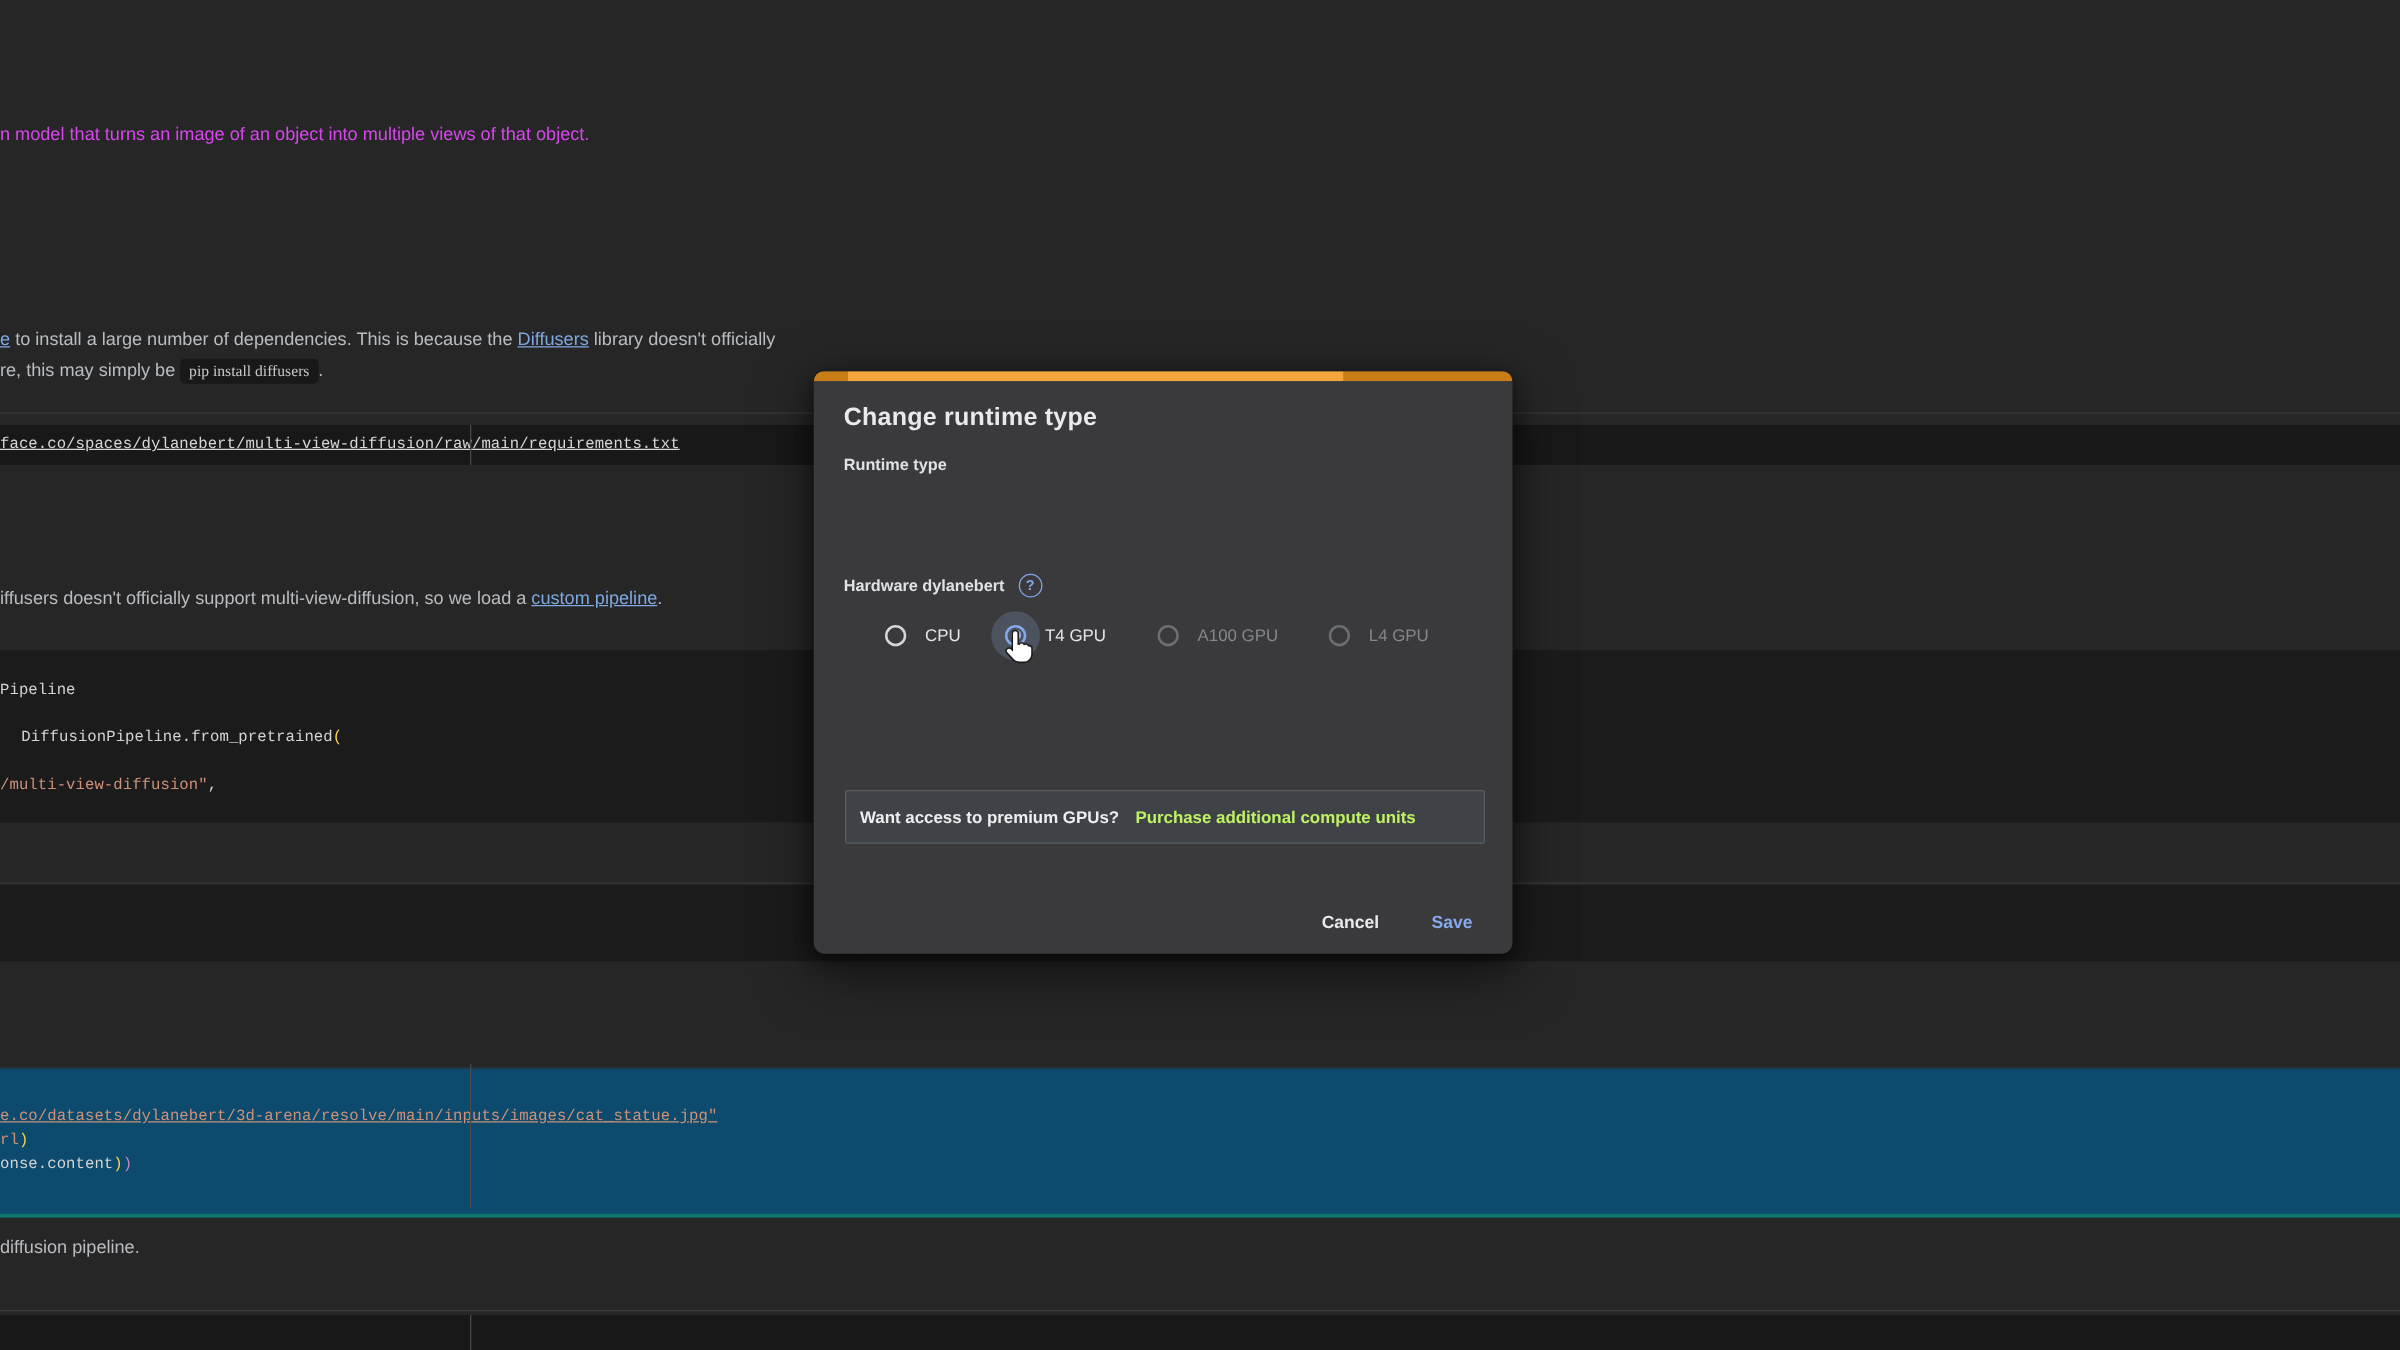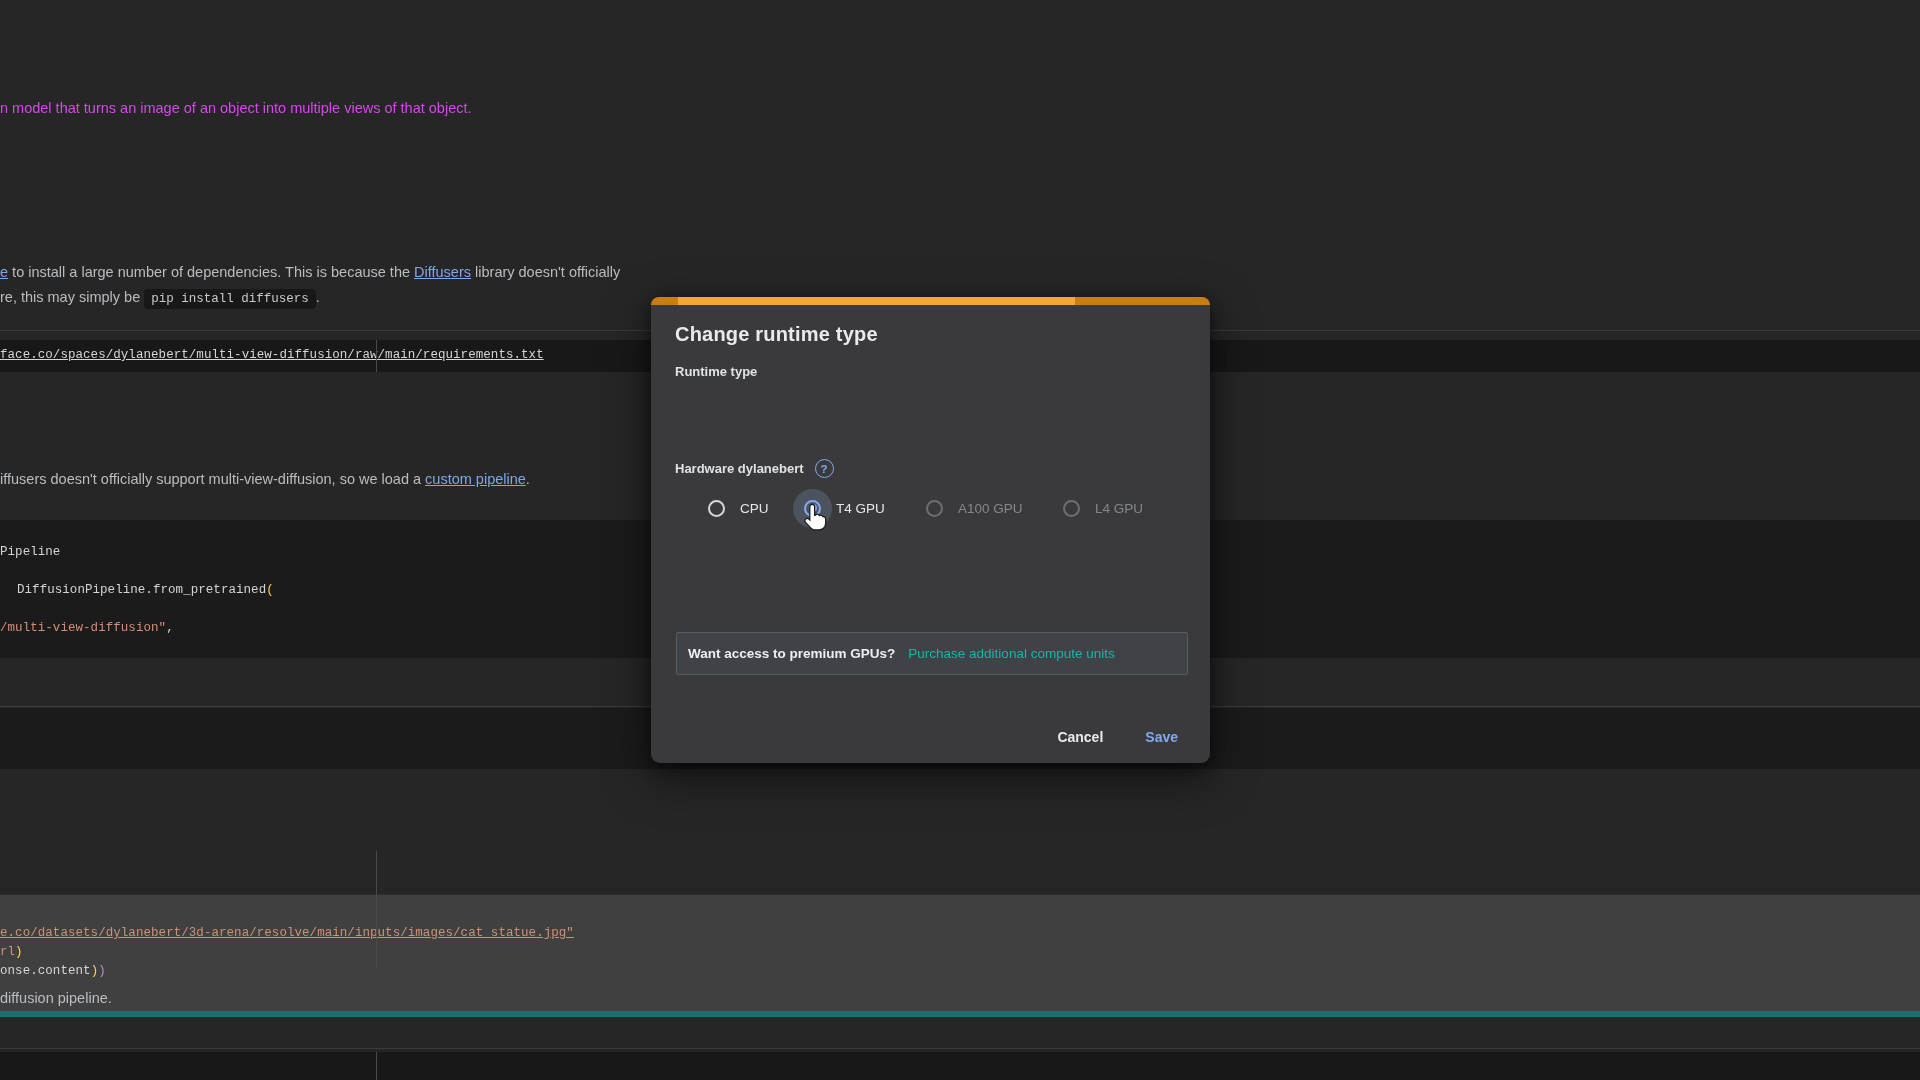--- a/index.html
+++ b/index.html
@@ -3,27 +3,27 @@
 <meta charset="utf-8">
 <style>
   html,body{margin:0;padding:0;background:#262626;}
   body{position:relative;width:1920px;height:1080px;overflow:hidden;
        font-family:"Liberation Sans","DejaVu Sans",sans-serif;}
   .abs{position:absolute;}
   
   .md{color:#b9bdc1;font-size:14.5px;white-space:nowrap;}
   .md.dim{color:#d946ef;}
   .mdlink{color:#7fa8e0;text-decoration:underline;cursor:pointer;}
-  .codechip{font-family:Liberation Mono, monospace;font-size:12.5px;
+  .codechip{font-family:Liberation Serif, serif;font-size:12.5px;
             background:#181818;color:#c9c9c9;padding:3px 7px 3px;border-radius:4px;}
   .band{position:absolute;left:0;width:1920px;}
   .b1{top:340px;height:32px;background:#181818;}
   .b2{top:520px;height:138px;background:#1b1b1b;}
   .b3{top:708px;height:61px;background:#1b1b1b;}
-  .b4{top:894px;height:116px;background:#404040;border-top:1px solid #2e2e2e;border-bottom:6px solid #0f766e;}
+  .b4{top:854px;height:116px;background:#0c4a6e;border-top:1px solid #2e2e2e;border-bottom:3px solid #0f766e;}
   .b5{top:1052px;height:28px;background:#181818;}
   .hline{position:absolute;left:0;width:1920px;height:1px;background:#3a3a3a;}
   .vline{position:absolute;left:376px;width:1px;background:#4a4a4a;}
   .code{font-family:"Liberation Mono","DejaVu Sans Mono",monospace;font-size:12.5px;
         letter-spacing:.05px;color:#d4d4d4;white-space:pre;}
   .str{color:#ce9178;}
   .strl{color:#ce9178;text-decoration:underline;}
   .urlcode{color:#d6d6d6;text-decoration:underline;}
   .pgold{color:#ffd24a;}
   .ppurple{color:#c586c0;}
@@ -53,21 +53,21 @@
   .rlabel.dis{color:#83878c;}
   .selwrap{position:relative;width:17px;height:17px;flex:0 0 auto;}
   .halo{position:absolute;left:-11px;top:-11px;width:39px;height:39px;border-radius:50%;
         background:rgba(141,171,224,.22);}
   .radio.sel{position:absolute;left:0;top:0;border-color:#85a9ec;}
   .radio.sel::after{content:"";position:absolute;left:2.5px;top:2.5px;right:2.5px;bottom:2.5px;
         background:#85a9ec;border-radius:50%;}
   .banner{position:absolute;left:25px;top:335px;width:510px;height:41px;background:#3f4246;
           border:1px solid #595d61;border-radius:2px;display:flex;align-items:center;}
   .banner .btxt{margin-left:11px;font-size:13.5px;font-weight:bold;color:#eceef0;white-space:nowrap;}
-  .banner .blink{margin-left:13px;font-size:13.5px;font-weight:normal;color:#14b8a6;cursor:pointer;white-space:nowrap;}
+  .banner .blink{margin-left:13px;font-size:13.5px;font-weight:bold;color:#bef264;cursor:pointer;white-space:nowrap;}
   .actions{position:absolute;right:18px;top:420px;height:40px;display:flex;align-items:center;gap:14px;}
   .btn{font-size:14px;font-weight:bold;padding:8px 14px;border-radius:4px;cursor:pointer;white-space:nowrap;}
   .btn.cancel{color:#e8eaed;}
   .btn.save{color:#85a9ec;}
   .cursor{position:absolute;left:152px;top:206px;width:25px;z-index:6;pointer-events:none;}
 </style>
 </head>
 <body>
 
 <div class="abs md dim" style="left:0;top:100px;">n model that turns an image of an object into multiple views of that object.</div>

